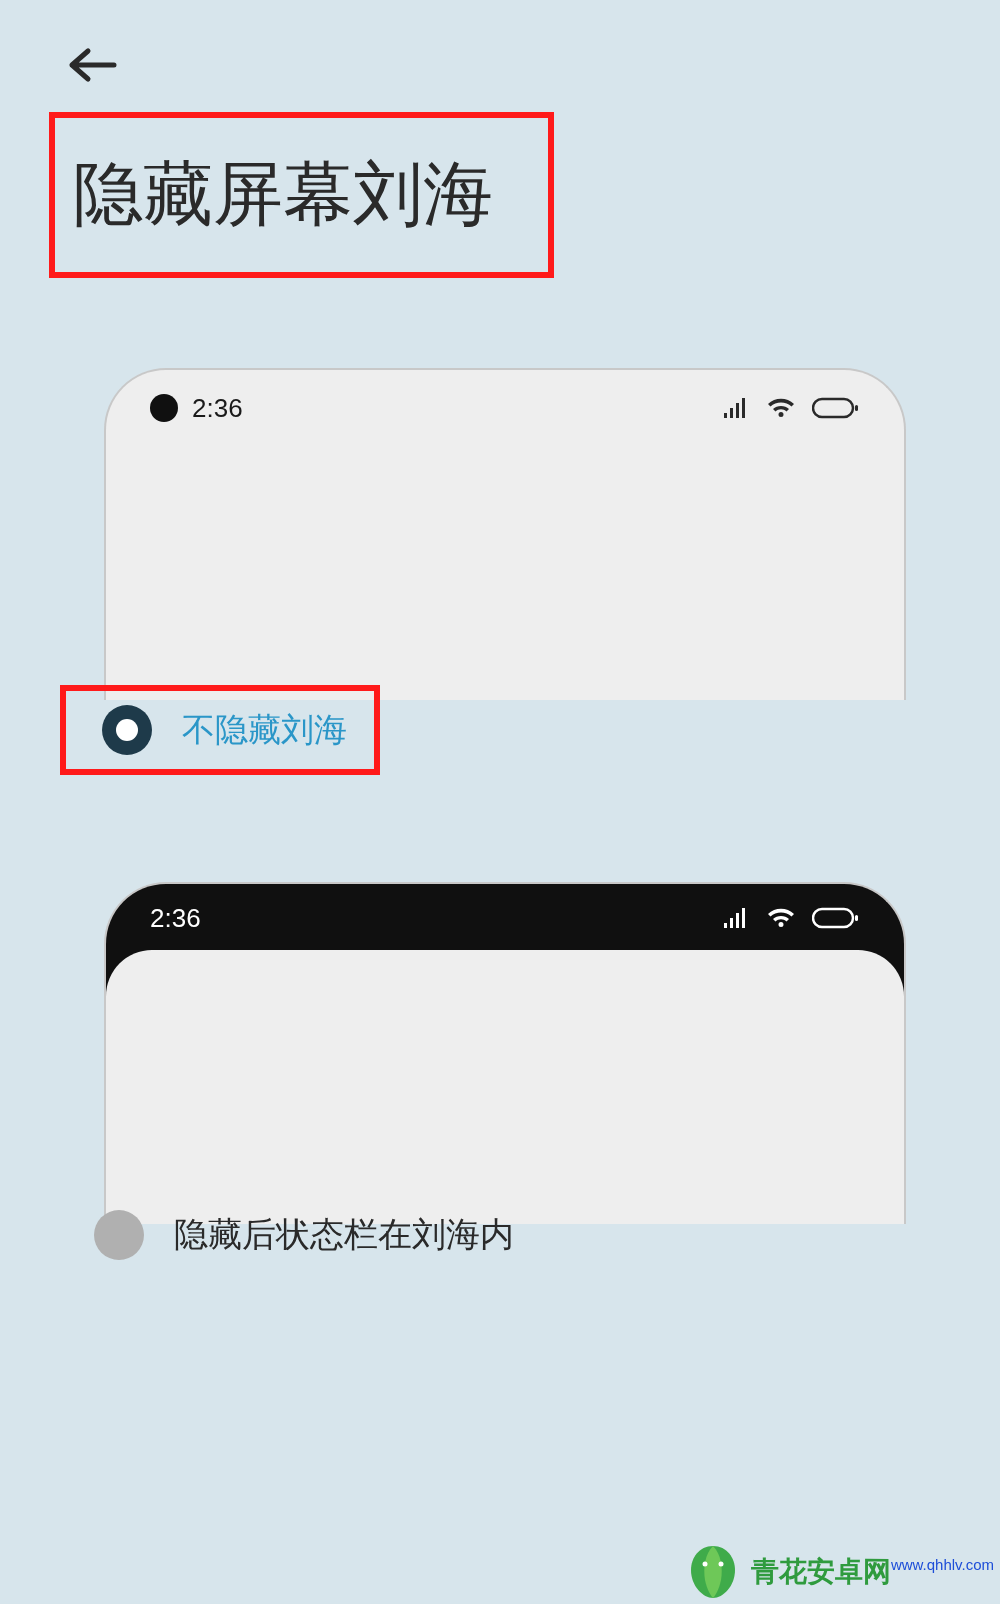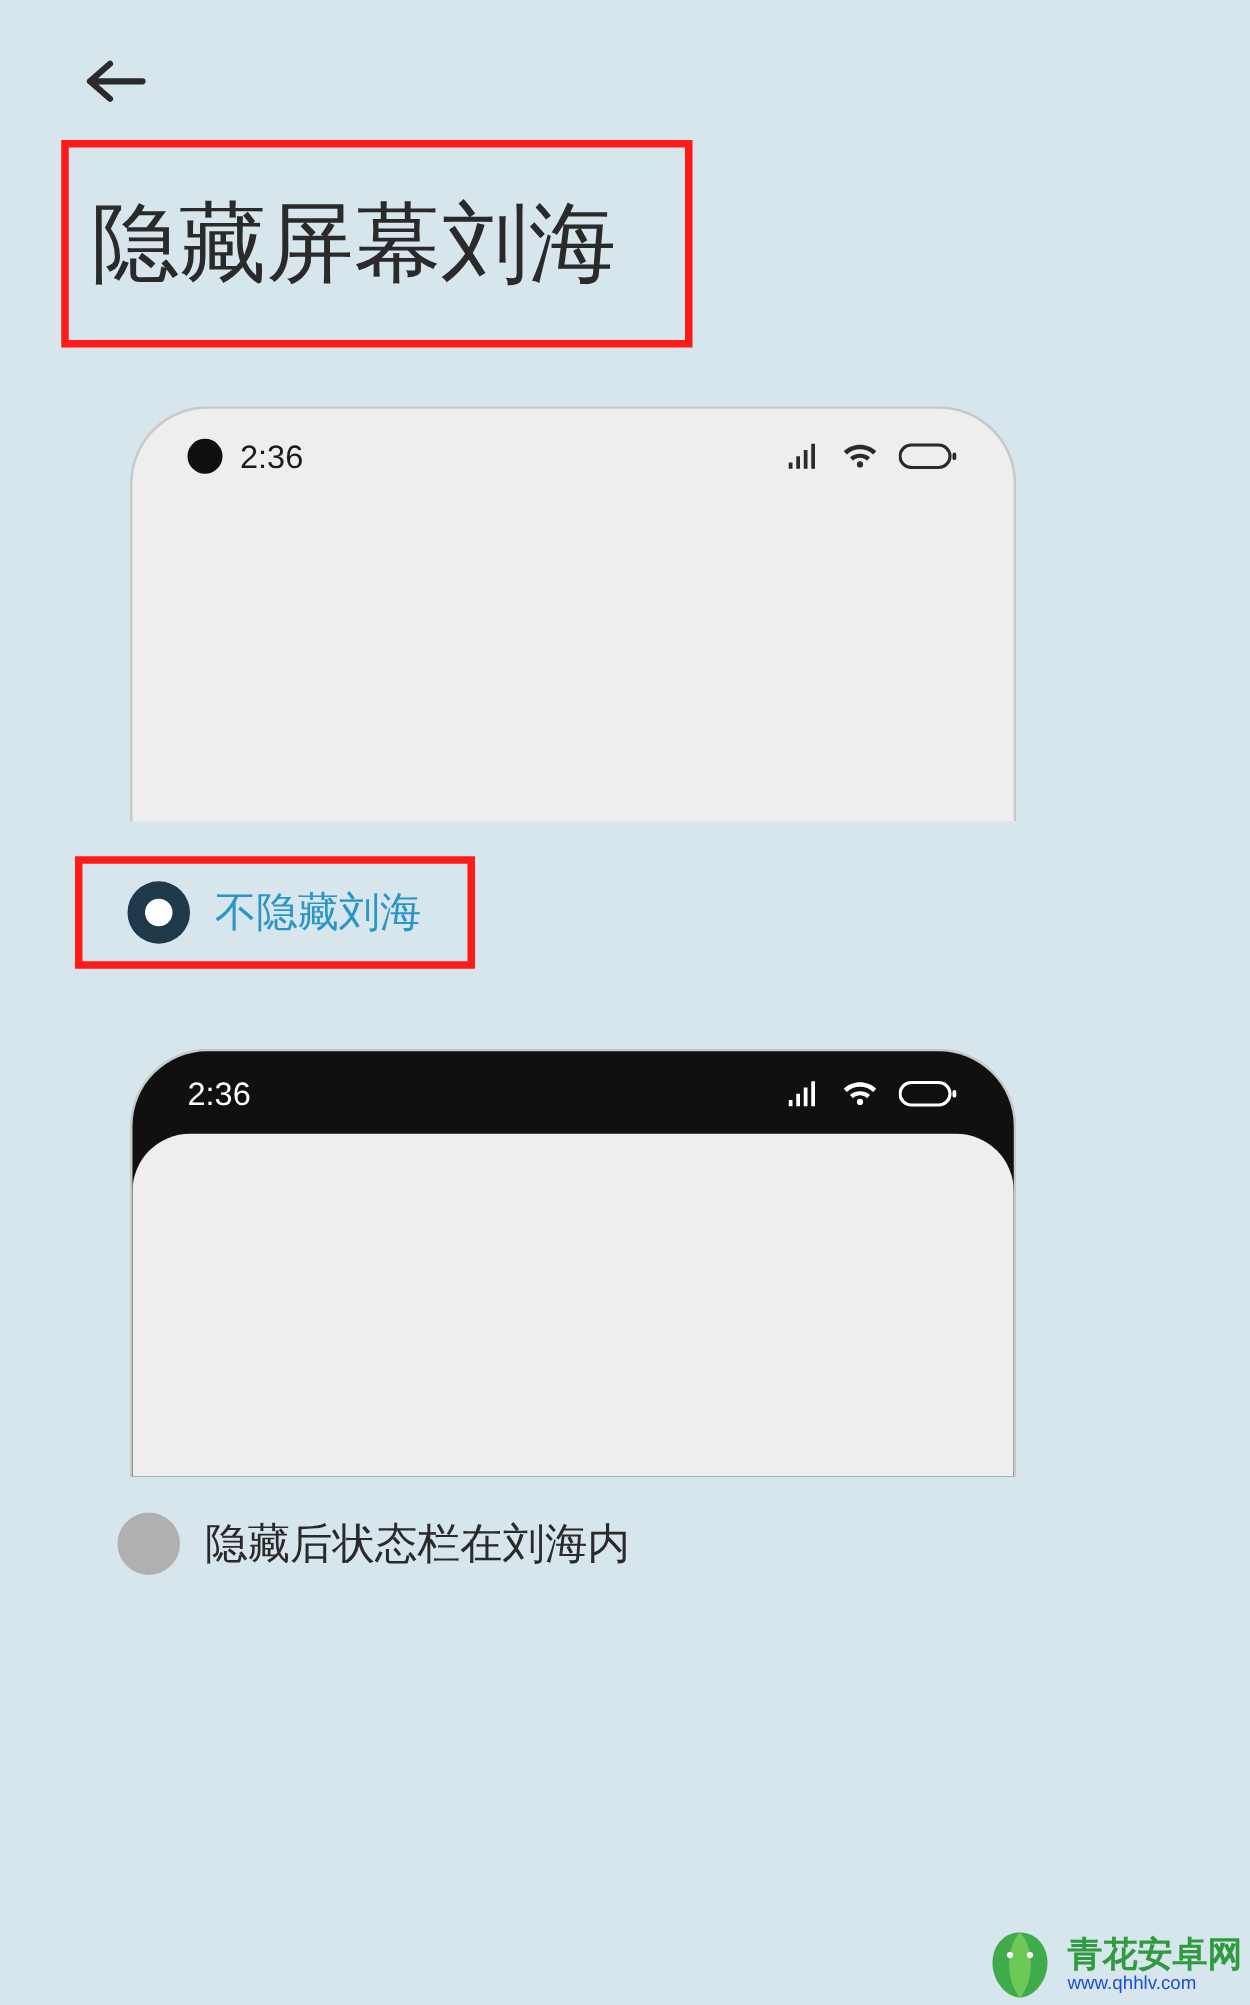--- a/index.html
+++ b/index.html
@@ -32,25 +32,26 @@
     }
     .page-title {
       font-size: 70px;
       font-weight: 400;
       color: #2a2a2a;
       letter-spacing: 0px;
     }
     .preview-card {
       position: absolute;
       left: 104px;
-      width: 709px;
+      width: 802px;
       background: #eeeeee;
       border: 2px solid #c8c8c8;
       border-radius: 62px;
       overflow: hidden;
+      margin-top: 43px;
     }
     .preview-card-1 {
       top: 325px;
       height: 332px;
       border-bottom-left-radius: 0;
       border-bottom-right-radius: 0;
       border-bottom: none;
     }
     .preview-card-2 {
       top: 839px;
@@ -87,21 +88,21 @@
     }
     .sb-time { font-size: 26px; font-weight: 400; }
     .sb-spacer { flex: 1; }
     .sb-icons { display: flex; align-items: center; gap: 16px; }
     .sb-icon { display: inline-flex; }
     .sb-icon svg { height: 24px; }
     .option-row {
       position: absolute;
       display: flex;
       align-items: center;
-      gap: 20px;
+      gap: 30px;
     }
     .option-row-1 {
       left: 60px;
       top: 685px;
       width: 320px;
       height: 90px;
       border: 6px solid #ff1a1a;
       padding-left: 36px;
     }
     .option-row-2 {
@@ -140,21 +141,21 @@
       right: 6px;
       bottom: 0;
       display: flex;
       align-items: center;
       gap: 6px;
     }
     .wm-logo {
       width: 64px; height: 64px;
       position: relative;
     }
-    .wm-text { display: flex; flex-direction: column; line-height: 1.05; }
+    .wm-text { display: flex; flex-direction: row; line-height: 1.05; }
     .wm-line1 { font-size: 28px; font-weight: 700; color: #2f9b3e; }
     .wm-line2 { font-size: 15px; color: #1d4ed8; }
   </style>
 </head>
 <body>
 
 <div class="back-arrow">
   <svg viewBox="0 0 50 40">
     <path d="M4 20 L46 20 M4 20 L20 6 M4 20 L20 34" stroke="#2a2a2a" stroke-width="5" stroke-linecap="round" stroke-linejoin="round" fill="none"></path>
   </svg>

